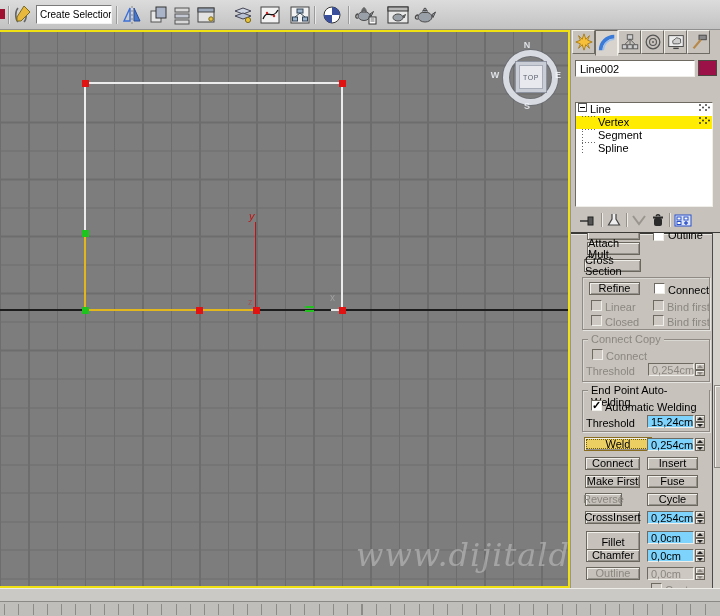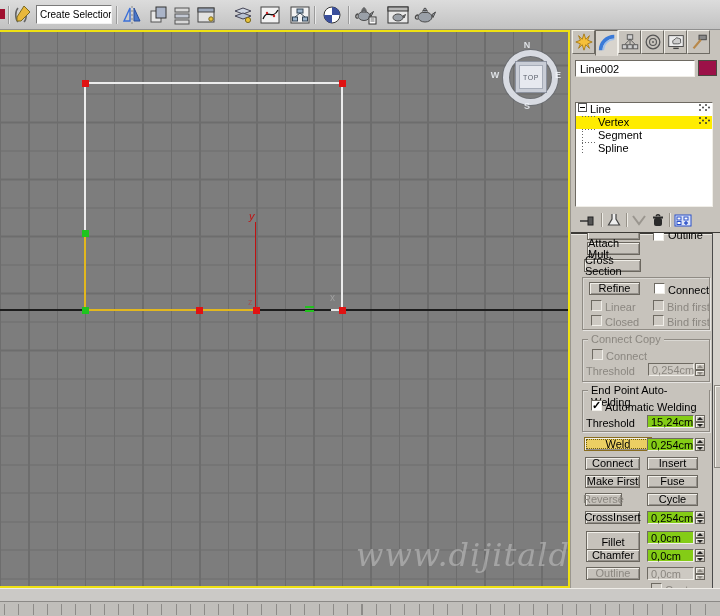--- a/index.html
+++ b/index.html
@@ -65,21 +65,21 @@
   #stack-tools{position:absolute;left:0;top:180px;width:146px;height:20px;display:flex;align-items:center;gap:4px;padding-left:8px;}
   .st-sep{width:1px;height:14px;background:#979289;box-shadow:1px 0 0 #eeece6;}
   #divider{position:absolute;left:0;top:202px;width:150px;height:2px;background:#3c3a36;box-shadow:0 1px 0 #e9e7e1;}
 
   
   .btn{position:absolute;background:#c6c2bb;border:1px solid #6b675f;
     box-shadow:inset 1px 1px 0 #f1efe9, inset -1px -1px 0 #94908a;
     display:flex;align-items:center;justify-content:center;font-size:11px;line-height:1;cursor:default;}
   .btn.dis{color:#8b8780;}
   .btn.weld{background:#ebcf63;border:1px solid #8a6d1e;outline:1px dotted #6a5a10;outline-offset:-3px;}
-  .field{position:absolute;background:#84cc16;border:1px solid;border-color:#6e6a62 #f0eee8 #f0eee8 #6e6a62;
+  .field{position:absolute;background:#7dd3fc;border:1px solid;border-color:#6e6a62 #f0eee8 #f0eee8 #6e6a62;
     display:flex;align-items:center;padding-left:3px;font-size:11px;}
   .field.dis{background:#cdc9c2;color:#8b8780;}
   .sp{position:absolute;width:10px;display:flex;flex-direction:column;}
   .sp>div{flex:1;background:#c6c2bb;border:1px solid #6b675f;box-shadow:inset 1px 1px 0 #f1efe9;position:relative;}
   .sp>div::after{content:"";position:absolute;left:1px;top:1px;border-left:3px solid transparent;border-right:3px solid transparent;}
   .sp .up::after{border-bottom:3px solid #222;}
   .sp .dn::after{border-top:3px solid #222;}
   .sp.dis .up::after{border-bottom-color:#8b8780;}
   .sp.dis .dn::after{border-top-color:#8b8780;}
   .grp{position:absolute;border:1px solid #8f8b84;box-shadow:1px 1px 0 rgba(255,255,255,.55), inset 1px 1px 0 rgba(255,255,255,.35);}

